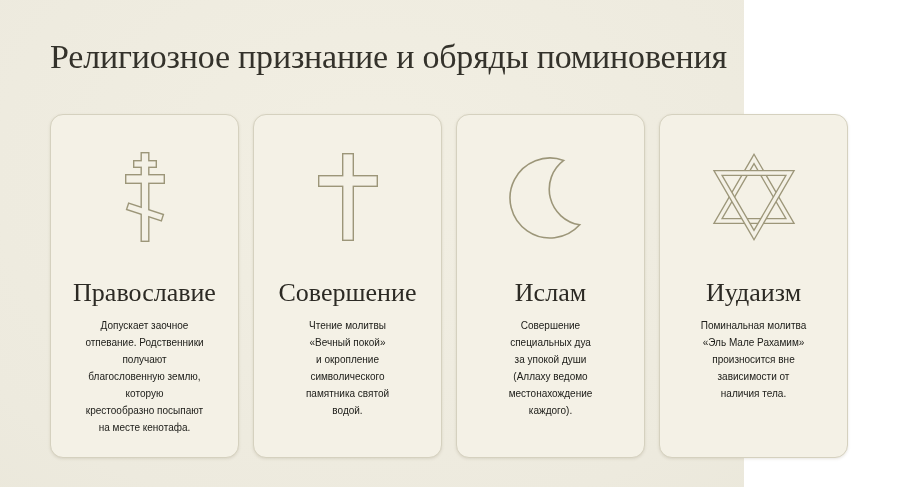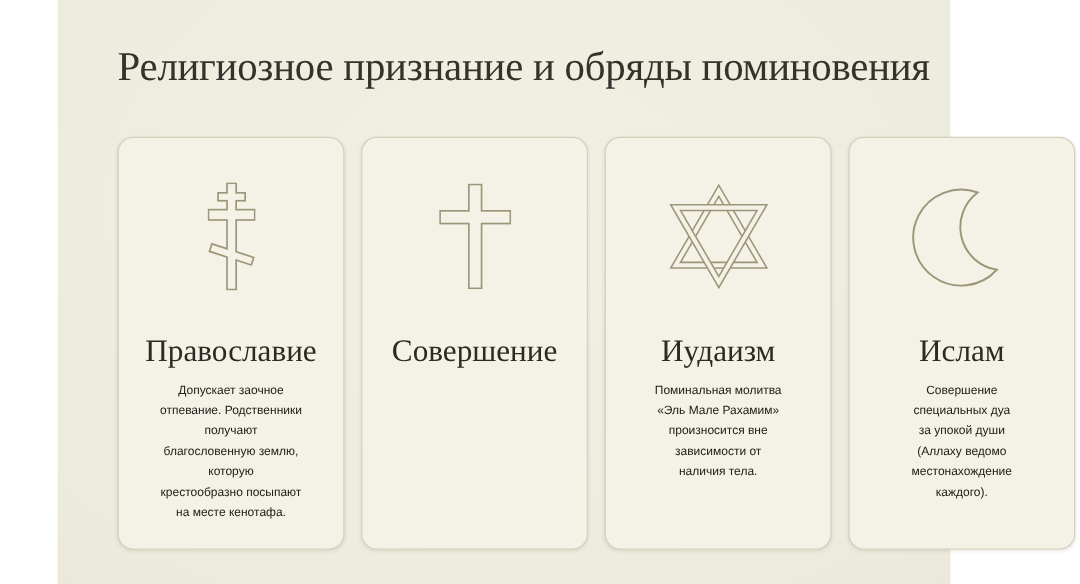--- a/index.html
+++ b/index.html
@@ -13,21 +13,20 @@
 
   .slide {
     position: relative;
     width: 744px;
     height: 487px;
     background:
       radial-gradient(115% 130% at 50% 36%,
         #f2efe3 0%,
         var(--background, #edeade) 55%,
         #e6e3d4 100%);
-    margin-left: 48px;
   }
 
   .slide-title {
     position: absolute;
     left: 50px;
     top: 38px;
     font-family: "Liberation Serif", serif;
     font-weight: 400;
     font-size: 34px;
     letter-spacing: -0.2px;
@@ -130,20 +129,41 @@
             <rect x="24" y="0" width="12" height="88"></rect>
             <rect x="0" y="22" width="60" height="12"></rect>
           </g>
           <g class="icon-bg">
             <rect x="25.4" y="1.4" width="9.2" height="85.2"></rect>
             <rect x="1.4" y="23.4" width="57.2" height="9.2"></rect>
           </g>
         </svg>
       </div>
       <h2 class="card-heading">Совершение</h2>
+      <p class="card-body">Чтение молитвы
+«Вечный покой»
+и окропление
+символического
+памятника святой
+водой.</p>
+    </article>
+
+    <article class="card">
+      <div class="icon-area">
+        <svg width="90" height="90" viewBox="0 0 90 90">
+          <path class="icon-line" stroke-width="1.6" d="M 57.7 8.4 A 40 40 0 1 0 73.7 72.8 A 36 36 0 0 1 57.7 8.4 Z"></path>
+        </svg>
+      </div>
+      <h2 class="card-heading">Ислам</h2>
+      <p class="card-body">Совершение
+специальных дуа
+за упокой души
+(Аллаху ведомо
+местонахождение
+каждого).</p>
     </article>
 
     <article class="card">
       <div class="icon-area">
         <svg width="88" height="96" viewBox="0 0 88 96">
           <g fill="none" stroke-linejoin="miter">
             <polygon class="icon-line" stroke-width="6" points="44,10 8,72 80,72"></polygon>
             <polygon points="44,10 8,72 80,72" fill="none" stroke-width="3.4" style="stroke: var(--card-background, #f4f1e6);"></polygon>
             <polygon class="icon-line" stroke-width="6" points="44,86 8,24 80,24"></polygon>
             <polygon points="44,86 8,24 80,24" fill="none" stroke-width="3.4" style="stroke: var(--card-background, #f4f1e6);"></polygon>
@@ -151,29 +171,14 @@
         </svg>
       </div>
       <h2 class="card-heading">Иудаизм</h2>
       <p class="card-body">Поминальная молитва
 «Эль Мале Рахамим»
 произносится вне
 зависимости от
 наличия тела.</p>
     </article>
 
-    <article class="card">
-      <div class="icon-area">
-        <svg width="90" height="90" viewBox="0 0 90 90">
-          <path class="icon-line" stroke-width="1.6" d="M 57.7 8.4 A 40 40 0 1 0 73.7 72.8 A 36 36 0 0 1 57.7 8.4 Z"></path>
-        </svg>
-      </div>
-      <h2 class="card-heading">Ислам</h2>
-      <p class="card-body">Совершение
-специальных дуа
-за упокой души
-(Аллаху ведомо
-местонахождение
-каждого).</p>
-    </article>
-
   </div>
 </div>
 
 </body></html>

